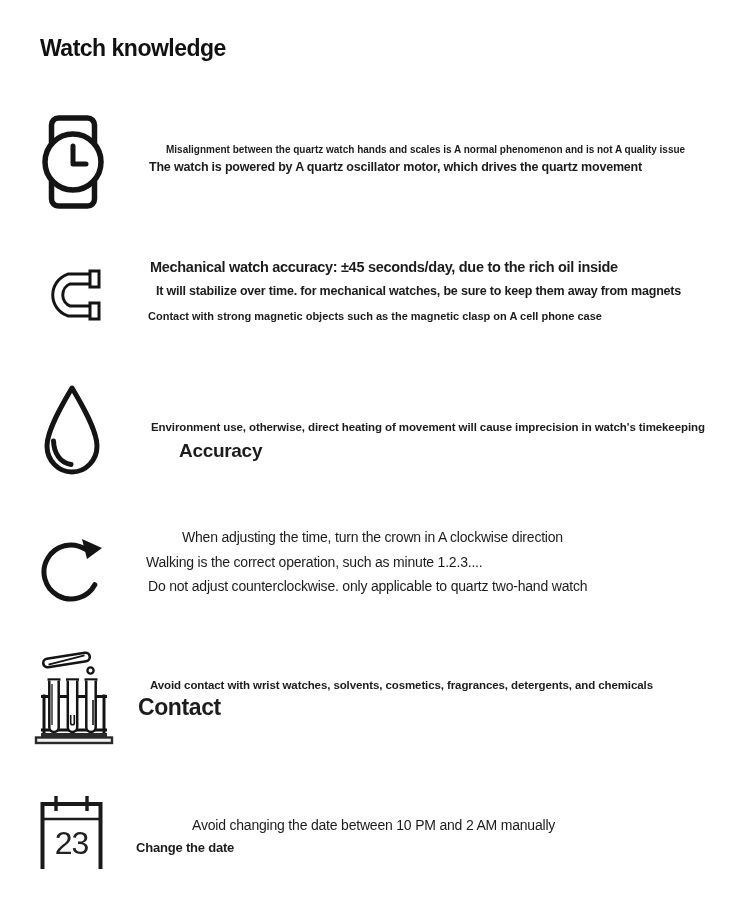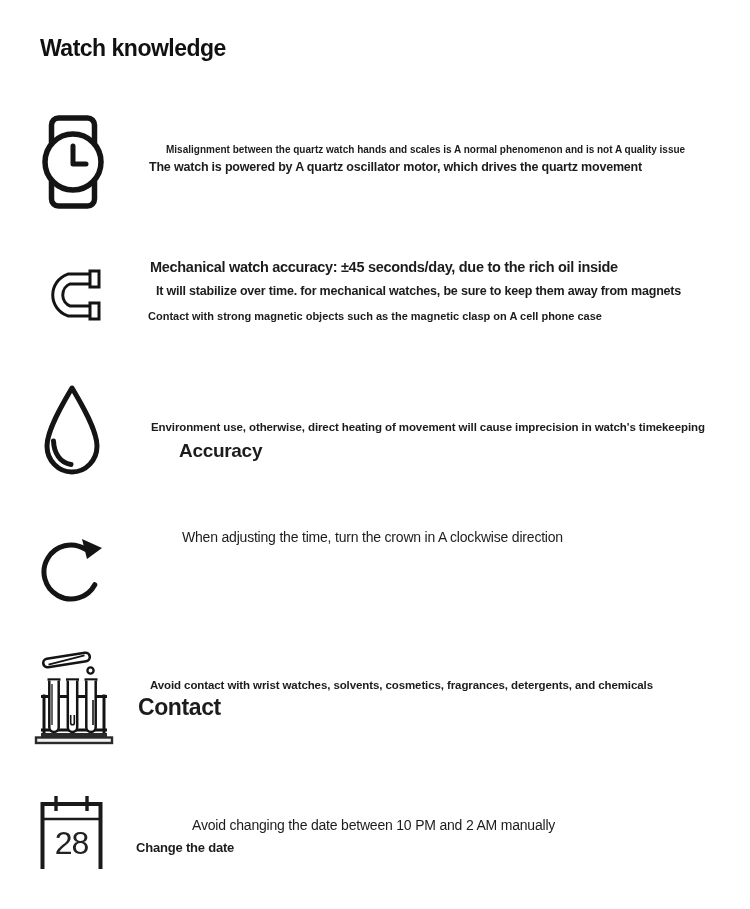--- a/index.html
+++ b/index.html
@@ -83,20 +83,22 @@
   <div class="line sm" style="left:151px; top:421px;text-align:right;">Environment use, otherwise, direct heating of movement will cause imprecision in watch's timekeeping</div>
   <div class="line xl" style="left:144px; top:440px;margin-left:35px;">Accuracy</div>
 
   <div class="icon-box" style="left:40px; top:528px; width:68px; height:80px;">
     <svg viewBox="0 0 68 80" fill="none">
       <path d="M45.3 21.1 A27 27 0 1 0 54.8 56.7" stroke="#141414" stroke-width="5" stroke-linecap="round"></path>
       <polygon points="42,11 62,20 47,31" fill="#141414"></polygon>
     </svg>
   </div>
   <div class="line lg" style="left:182px; top:529px;">When adjusting the time, turn the crown in A clockwise direction</div>
+  <div class="line lg" style="left:146px; top:554px;">Walking is the correct operation, such as minute 1.2.3....</div>
+  <div class="line lg" style="left:148px; top:578px;">Do not adjust counterclockwise. only applicable to quartz two-hand watch</div>
 
   <div class="icon-box" style="left:33px; top:648px; width:82px; height:97px;">
     <svg viewBox="0 0 82 97" fill="none">
 
       <g transform="rotate(-9 32 12)">
         <rect x="10" y="8" width="47" height="8.5" rx="4.2" fill="#ffffff" stroke="#141414" stroke-width="2.6"></rect>
         <line x1="15" y1="14" x2="52" y2="10.5" stroke="#141414" stroke-width="1.8"></line>
       </g>
       <circle cx="57.5" cy="22.5" r="3.1" fill="#ffffff" stroke="#141414" stroke-width="2.3"></circle>
 
@@ -125,17 +127,17 @@
   <div class="line xxl" style="left:138px; top:694px;">Contact</div>
 
   <div class="icon-box" style="left:40px; top:795px; width:63px; height:90px;">
     <svg viewBox="0 0 63 90" fill="none">
       <rect x="2.5" y="9" width="58" height="77" fill="#ffffff" stroke="#1a1a1a" stroke-width="4"></rect>
       <line x1="2.5" y1="24" x2="60.5" y2="24" stroke="#1a1a1a" stroke-width="2.6"></line>
       <line x1="16" y1="1" x2="16" y2="16" stroke="#1a1a1a" stroke-width="3.4"></line>
       <line x1="47" y1="1" x2="47" y2="16" stroke="#1a1a1a" stroke-width="3.4"></line>
     </svg>
   </div>
-  <div class="cal-day">28</div>
+  <div class="cal-day">23</div>
   <div class="line lg" style="left:192px; top:817px;">Avoid changing the date between 10 PM and 2 AM manually</div>
   <div class="line md2" style="left:136px; top:841px;">Change the date</div>
 
 </div>
 
 </body></html>

